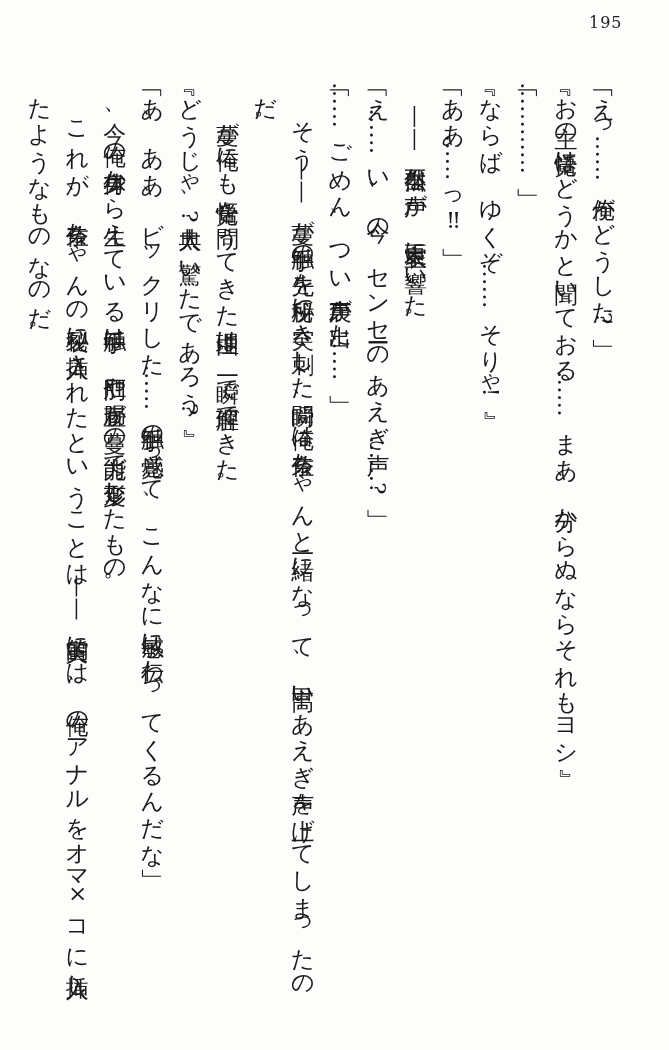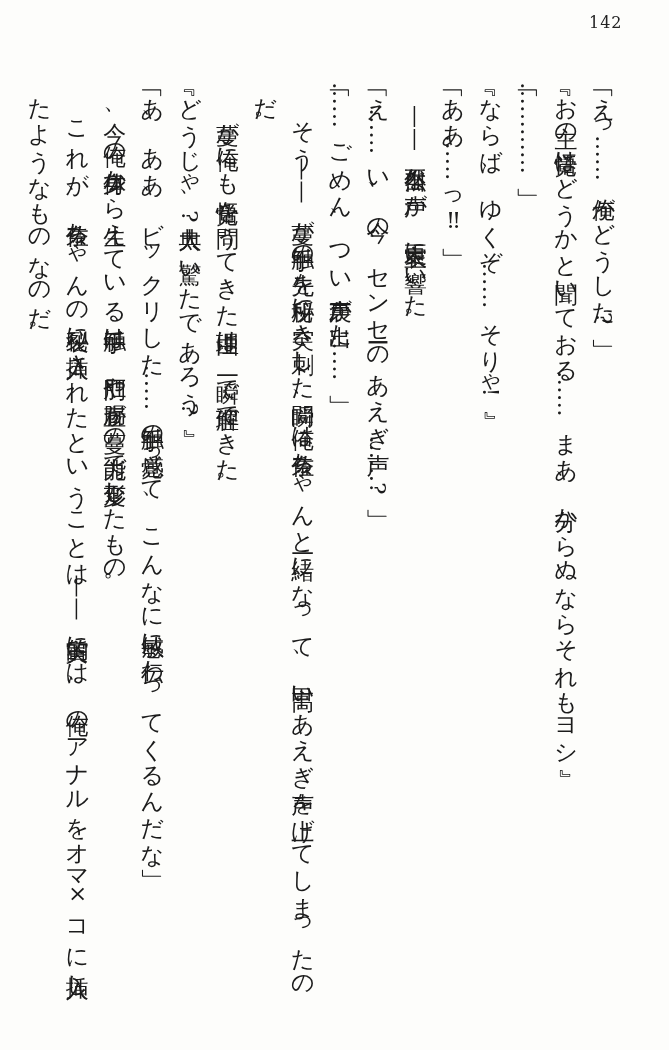--- a/index.html
+++ b/index.html
@@ -39,21 +39,21 @@
     margin: 0;
     padding: 0;
     text-align: start;
   }
 </style>
 </head>
 <body>
 
 <div class="page">
 
-  <div class="page-number">142</div>
+  <div class="page-number">195</div>
 
   <div class="text-block">
     <p>「えっ……俺がどうした?」</p>
     <p>『お主の覚悟はどうかと聞いておる……まあ、分からぬならそれもヨシ』</p>
     <p>「…………」</p>
     <p>『ならば、ゆくぞ……そりゃ!』</p>
     <p>「ああ……っ‼」</p>
     <p>　——不自然な声が、更衣室に響いた。</p>
     <p>「え……い、今の、センセーのあえぎ声……?」</p>
     <p>「……ごめん、つい裏声が出た……」</p>

